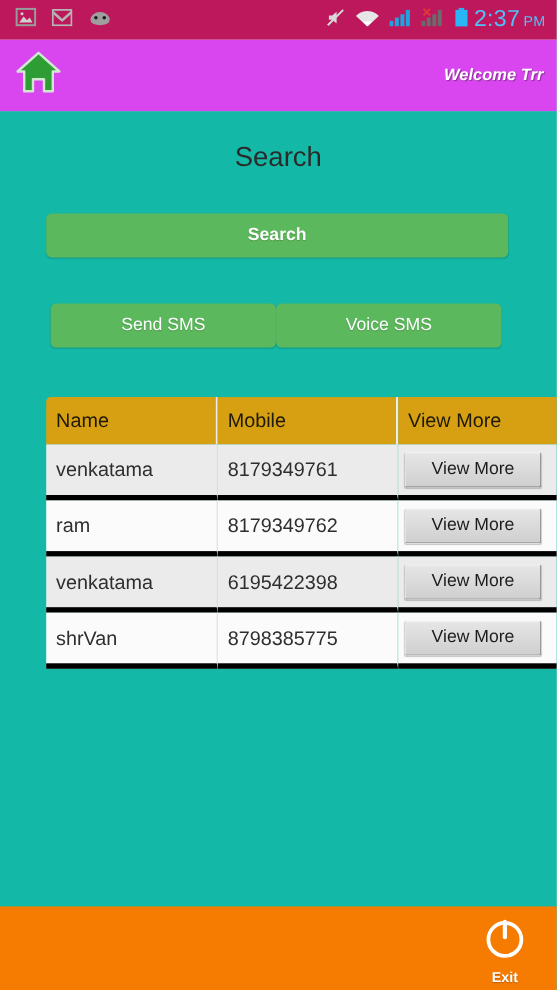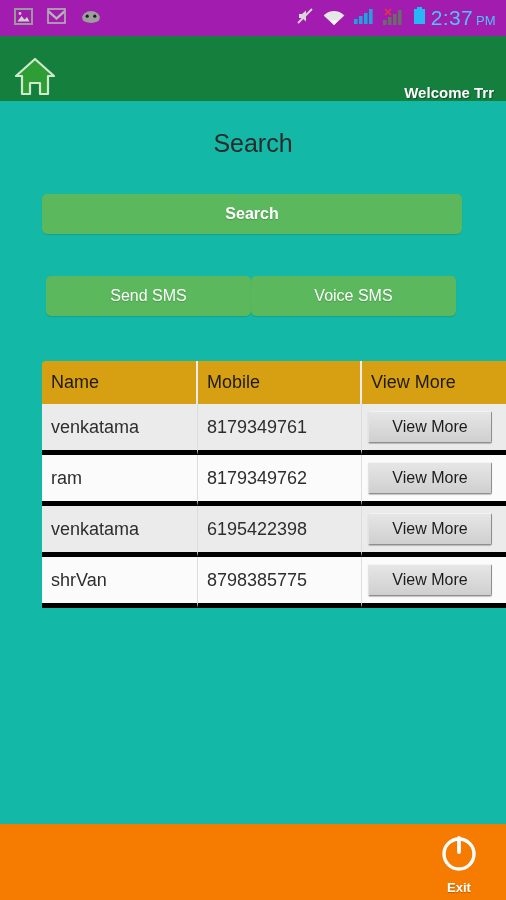--- a/index.html
+++ b/index.html
@@ -11,21 +11,21 @@
     height: 900px;
     background: #ececec;
     font-family: "Liberation Sans", sans-serif;
     overflow: hidden;
     position: relative;
   }
 
   
   .statusbar {
     height: 36px;
-    background: #a21caf;
+    background: #be185d;
     display: flex;
     align-items: center;
     padding: 0 10px 0 14px;
     box-sizing: border-box;
     position: relative;
     z-index: 40;
   }
   .status-left {
     display: flex;
     align-items: center;
@@ -45,27 +45,28 @@
     margin-left: 5px;
   }
   .clock .ampm {
     font-size: 13px;
     margin-left: 3px;
   }
 
   
   .appbar {
     height: 65px;
-    background: #15803d;
-    display: flex;
-    align-items: flex-end;
+    background: #d946ef;
+    display: flex;
+    align-items: center;
     padding: 0 10px 0 12px;
     box-sizing: border-box;
     position: relative;
     z-index: 30;
+    font-style: italic;
   }
   .home-btn {
     width: 46px;
     height: 44px;
     display: flex;
     align-items: center;
     justify-content: center;
     cursor: pointer;
   }
   .welcome {

